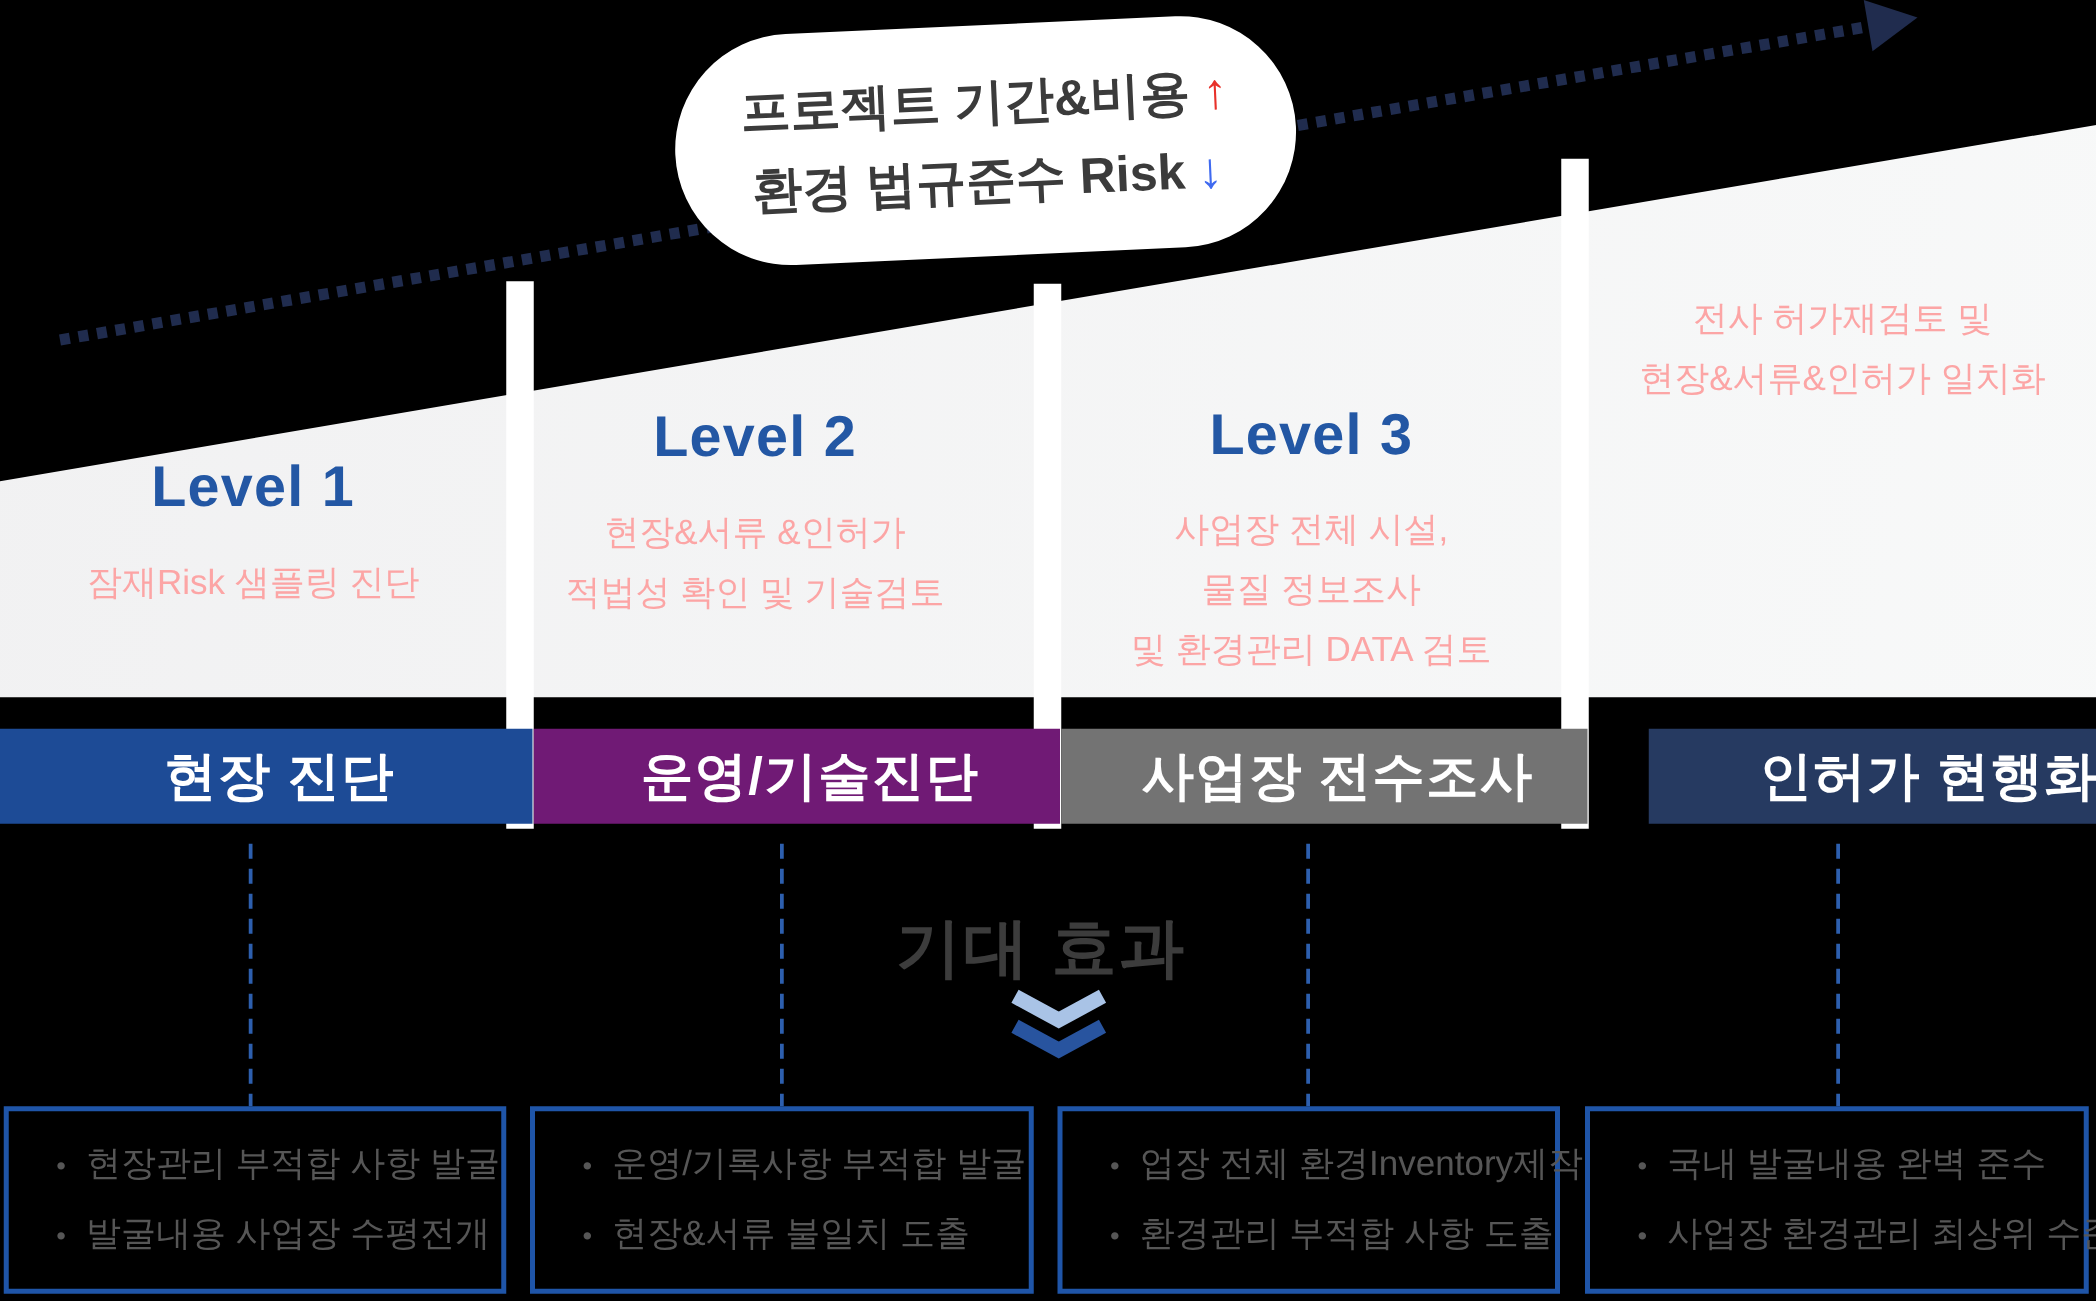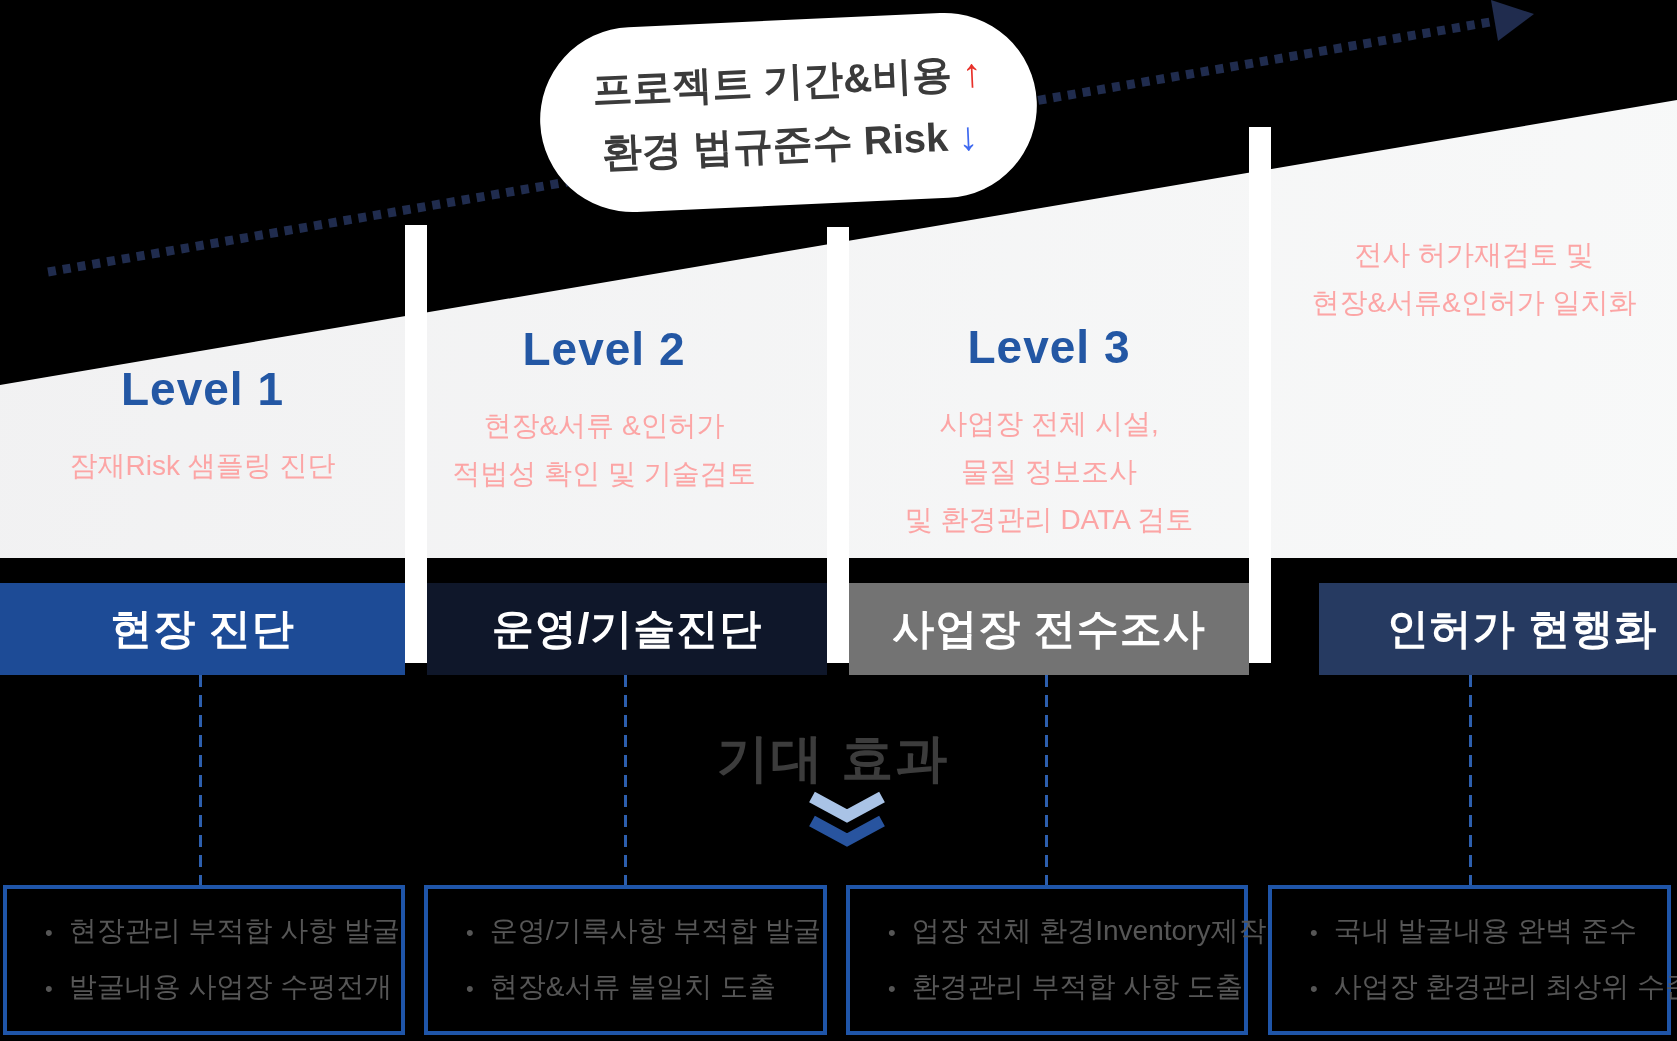--- a/index.html
+++ b/index.html
@@ -23,24 +23,24 @@
   
   .col{position:absolute;z-index:4;text-align:center;}
   .col .lvl{font-size:46px;font-weight:bold;color:#2357a4;letter-spacing:1px;}
   .col .desc{margin-top:26px;font-size:28px;color:#fca5a5;line-height:48px;white-space:pre-line;}
   .c1{left:0;width:405px;top:362px;}
   .c2{left:404px;width:400px;top:322px;}
   .c3{left:849px;width:400px;top:280px;margin-top:40px;}
   .c4{left:1271px;width:406px;top:205px;}
 
   
-  .bar{position:absolute;top:583px;height:92px;z-index:2;display:flex;align-items:center;justify-content:center;
-       color:#fff;font-size:42px;font-weight:bold;letter-spacing:1px;}
+  .bar{position:absolute;top:583px;height:76px;z-index:2;display:flex;align-items:center;justify-content:center;
+       color:#fff;font-size:42px;font-weight:bold;letter-spacing:1px;padding-left:21px;}
   .b1{left:0;width:405px;background:#1d4b96;}
-  .b2{left:427px;width:400px;background:#0f172a;justify-content:center;}
+  .b2{left:427px;width:400px;background:#701a75;justify-content:center;}
   .b3{left:849px;width:400px;background:#737373;}
   .b4{left:1271px;width:406px;background:#263a61;margin-left:48px;}
 
   
   .pill{position:absolute;left:540px;top:20px;width:497px;height:185px;background:#fff;
         border-radius:95px;z-index:5;transform:rotate(-2.6deg);
         display:flex;flex-direction:column;align-items:center;justify-content:center;gap:8px;}
   .pill .line{font-size:40px;font-weight:bold;color:#3b3b3b;white-space:nowrap;}
   .pill .up{color:#e8312a;margin-left:10px;}
   .pill .down{color:#3f6af0;margin-left:10px;}

